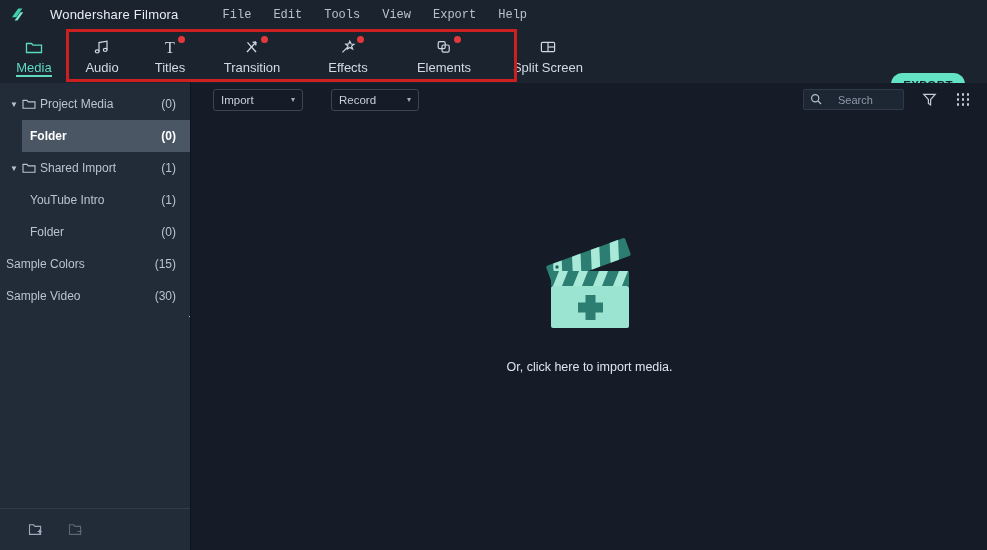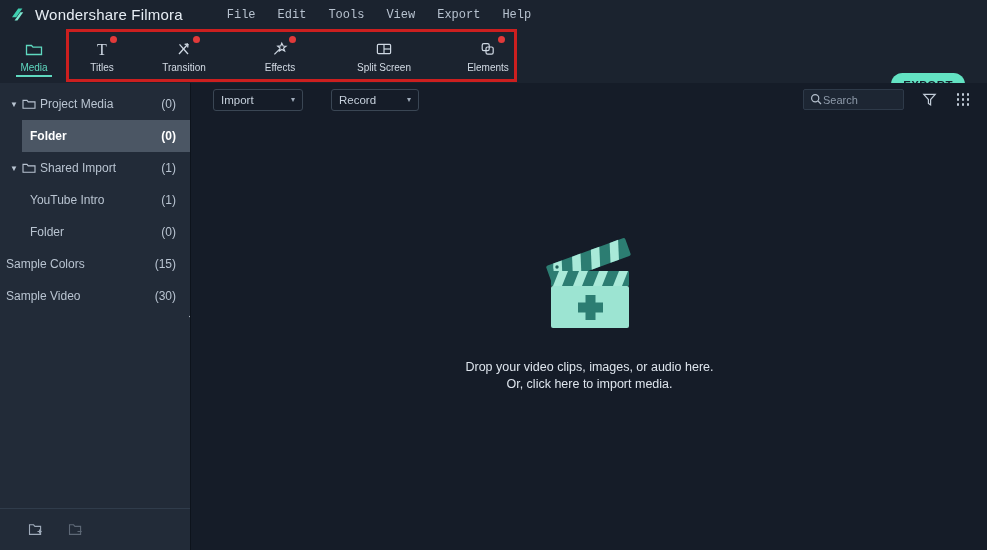--- a/index.html
+++ b/index.html
@@ -21,21 +21,21 @@
     width: 987px; height: 29px;
     background: #1b232f;
     display: flex; align-items: center;
   }
   .logo-wrap { display: flex; align-items: center; padding-left: 9px; }
   .logo-mark {
     width: 17px; height: 17px;
     position: relative;
   }
   .app-title {
-    color: #e7edf4; font-size: 15px; margin-left: 9px;
+    color: #e7edf4; font-size: 13px; margin-left: 24px;
     letter-spacing: .2px;
   }
   .menubar { display: flex; align-items: center; margin-left: 44px; gap: 22px; font-family: Liberation Mono, monospace; }
   .menu-item {
     color: #b7c2cf; font-size: 12px; cursor: default;
   }
 
   
   .tabbar {
     position: absolute; left: 0; top: 29px;
@@ -53,21 +53,21 @@
     align-items: center; justify-content: center;
     gap: 3px;
     cursor: default;
   }
   .tab.wide { width: 96px; }
   .tab .tab-icon {
     height: 19px; display: flex; align-items: center; justify-content: center;
     color: #cfd8e3;
   }
   .tab .tab-label {
-    font-size: 10px; color: #d3dbe5; white-space: nowrap;
+    font-size: 13px; color: #d3dbe5; white-space: nowrap;
   }
   .tab.active .tab-icon { color: #5fd9c0; }
   .tab.active .tab-label { color: #5fd9c0; }
   .tab.active .underline {
     position: absolute; bottom: 6px; left: 50%; transform: translateX(-50%);
     width: 36px; height: 2px; background: #5fd9c0;
   }
   .dot-badge {
     position: absolute;
     width: 7px; height: 7px; border-radius: 50%;
@@ -178,21 +178,21 @@
   .tb-btn.record { width: 88px; justify-content: space-between; margin-left: 28px; gap: 10px; }
 
   .tb-right {
     position: absolute; right: 16px; top: 0; height: 33px;
     display: flex; align-items: center; gap: 16px;
   }
   .search-box {
     width: 101px; height: 21px;
     background: #1d2633;
     border: 1px solid #2e3a49; border-radius: 2px;
-    display: flex; align-items: center; gap: 1px;
+    display: flex; align-items: center; gap: 16px;
     padding: 0 6px;
   }
   .search-box input {
     background: transparent; border: none; outline: none;
     color: #c6d0dc; font-size: 11px; width: 70px;
     font-family: "Liberation Sans", sans-serif;
   }
   .search-box input::placeholder { color: #8e9aa9; }
   .icon-btn {
     width: 18px; height: 18px;
@@ -251,20 +251,30 @@
       <div class="tab active">
         <span class="tab-icon">
           <svg width="18" height="15" viewBox="0 0 18 15" fill="none" stroke="currentColor" stroke-width="1.3">
             <path d="M1.5 12.5 V3.5 H6.5 L8 5.2 H16.5 V12.5 Z"></path>
           </svg>
         </span>
         <span class="tab-label">Media</span>
         <span class="underline"></span>
       </div>
 
+      <div class="tab">
+        <span class="tab-icon">
+          <svg width="18" height="16" viewBox="0 0 18 16" fill="none" stroke="currentColor" stroke-width="1.2">
+            <path d="M6 12.2 V3.6 L14 2.1 V10.7"></path>
+            <ellipse cx="4.2" cy="12.4" rx="1.9" ry="1.5"></ellipse>
+            <ellipse cx="12.2" cy="10.9" rx="1.9" ry="1.5"></ellipse>
+          </svg>
+        </span>
+        <span class="tab-label">Audio</span>
+      </div>
 
       <div class="tab">
         <span class="tab-icon">
           <svg width="18" height="16" viewBox="0 0 18 16">
             <text x="9" y="14" font-family="'Liberation Serif', serif" font-size="16" fill="currentColor" text-anchor="middle">T</text>
           </svg>
         </span>
         <span class="tab-label">Titles</span>
         <span class="dot-badge" style="left:42px; top:7px;"></span>
       </div>
@@ -286,40 +296,40 @@
         <span class="tab-icon">
           <svg width="18" height="16" viewBox="0 0 18 16" fill="none" stroke="currentColor" stroke-width="1.2">
             <path d="M10.8 2.2 L12.2 5 L15 5.2 L12.6 7.1 L13.6 9.9 L10.9 8.4 L8.4 10 L9 7 L6.8 5.2 L9.7 4.9 Z"></path>
             <path d="M8.6 8.2 L3.4 13.4"></path>
           </svg>
         </span>
         <span class="tab-label">Effects</span>
         <span class="dot-badge" style="left:57px; top:7px;"></span>
       </div>
 
+      <div class="tab wide">
+        <span class="tab-icon">
+          <svg width="18" height="16" viewBox="0 0 18 16" fill="none" stroke="currentColor" stroke-width="1.2">
+            <rect x="3.2" y="2.6" width="7" height="7" rx="1.6"></rect>
+            <rect x="7" y="6" width="7.2" height="7.2" rx="1.6"></rect>
+          </svg>
+        </span>
+        <span class="tab-label">Elements</span>
+        <span class="dot-badge" style="left:58px; top:7px;"></span>
+      </div>
+
       <div class="tab" style="width:112px;">
         <span class="tab-icon">
           <svg width="18" height="16" viewBox="0 0 18 16" fill="none" stroke="currentColor" stroke-width="1.2">
             <rect x="2.4" y="3.4" width="13.2" height="9.2" rx="1"></rect>
             <path d="M9 3.4 V12.6"></path>
               <path d="M9 8 H15.6"></path>
           </svg>
         </span>
         <span class="tab-label">Split Screen</span>
-      </div>
-
-      <div class="tab wide">
-        <span class="tab-icon">
-          <svg width="18" height="16" viewBox="0 0 18 16" fill="none" stroke="currentColor" stroke-width="1.2">
-            <rect x="3.2" y="2.6" width="7" height="7" rx="1.6"></rect>
-            <rect x="7" y="6" width="7.2" height="7.2" rx="1.6"></rect>
-          </svg>
-        </span>
-        <span class="tab-label">Elements</span>
-        <span class="dot-badge" style="left:58px; top:7px;"></span>
       </div>
 
     </div>
 
     <div class="export-btn">EXPORT</div>
   </div>
 
   <div class="annot-rect"></div>
 
   <div class="sidebar">
@@ -463,20 +473,19 @@
           </g>
           <rect x="9" y="55" width="78" height="42" rx="2" fill="#9ce4d2"></rect>
 
           <path d="M43.5 64 H53.5 V71.5 H61 V81.5 H53.5 V89 H43.5 V81.5 H36 V71.5 H43.5 Z" fill="#2c7d72"></path>
 
           <circle cx="15" cy="36" r="3.6" fill="#a9e9d8"></circle>
           <circle cx="15" cy="36" r="1.7" fill="#1d5c55"></circle>
         </svg>
       </span>
       <div class="drop-text">
-        <div>Drop your video clips, images, or audio here.</div>
         <div>Or, click here to import media.</div>
       </div>
     </div>
 
   </div>
 
 </div>
 
 </body></html>

